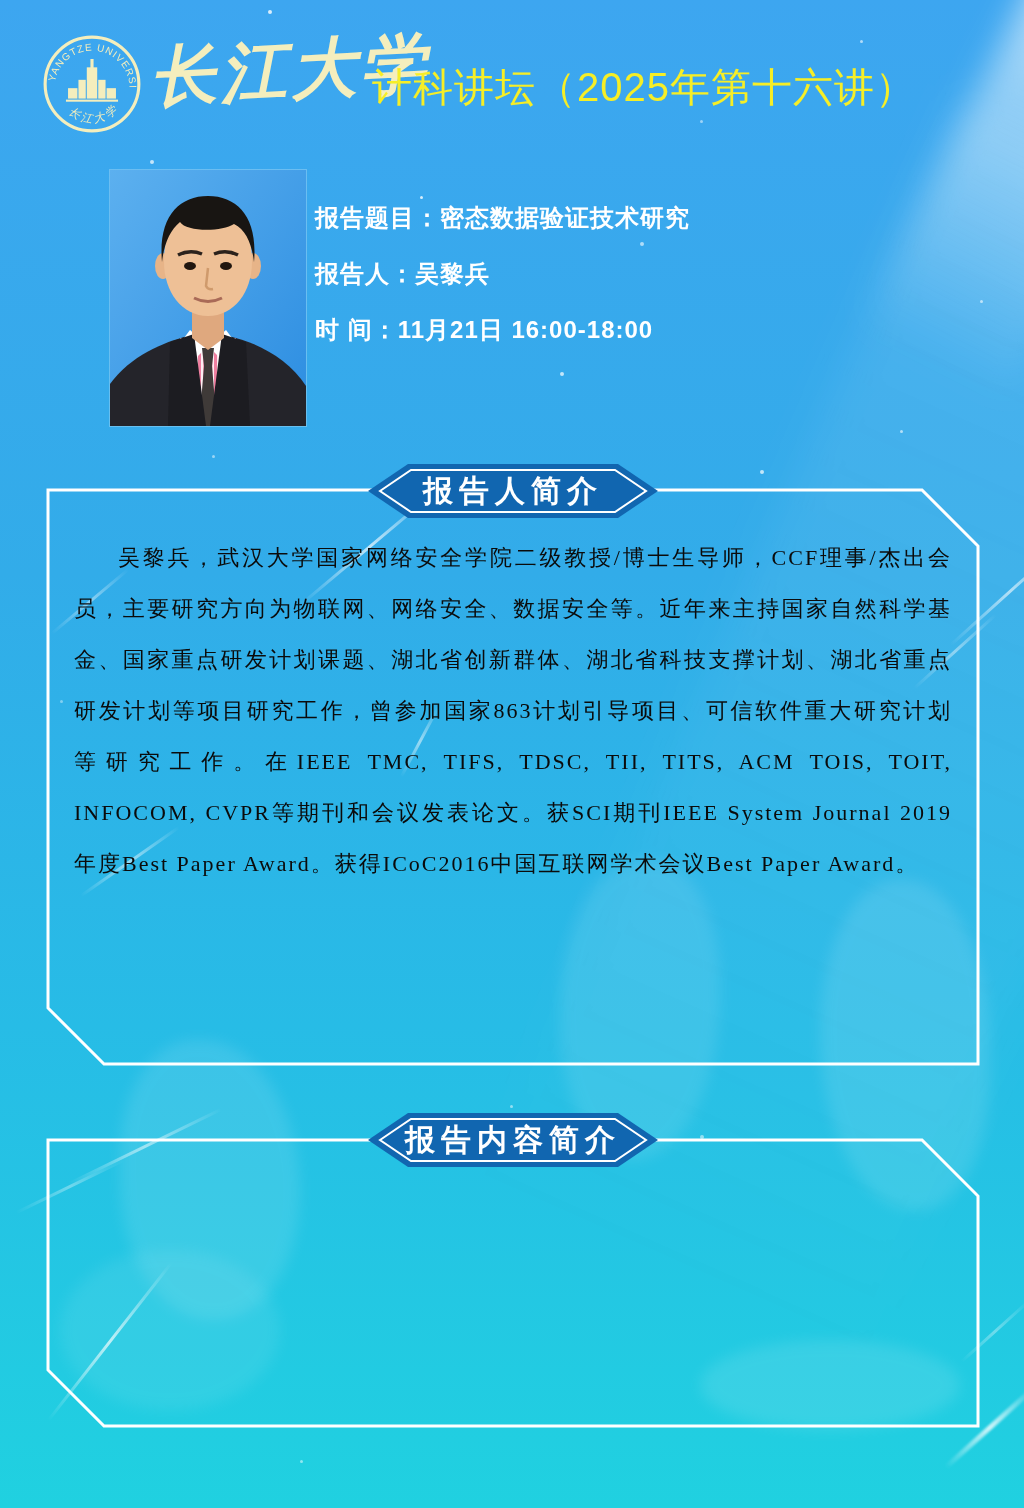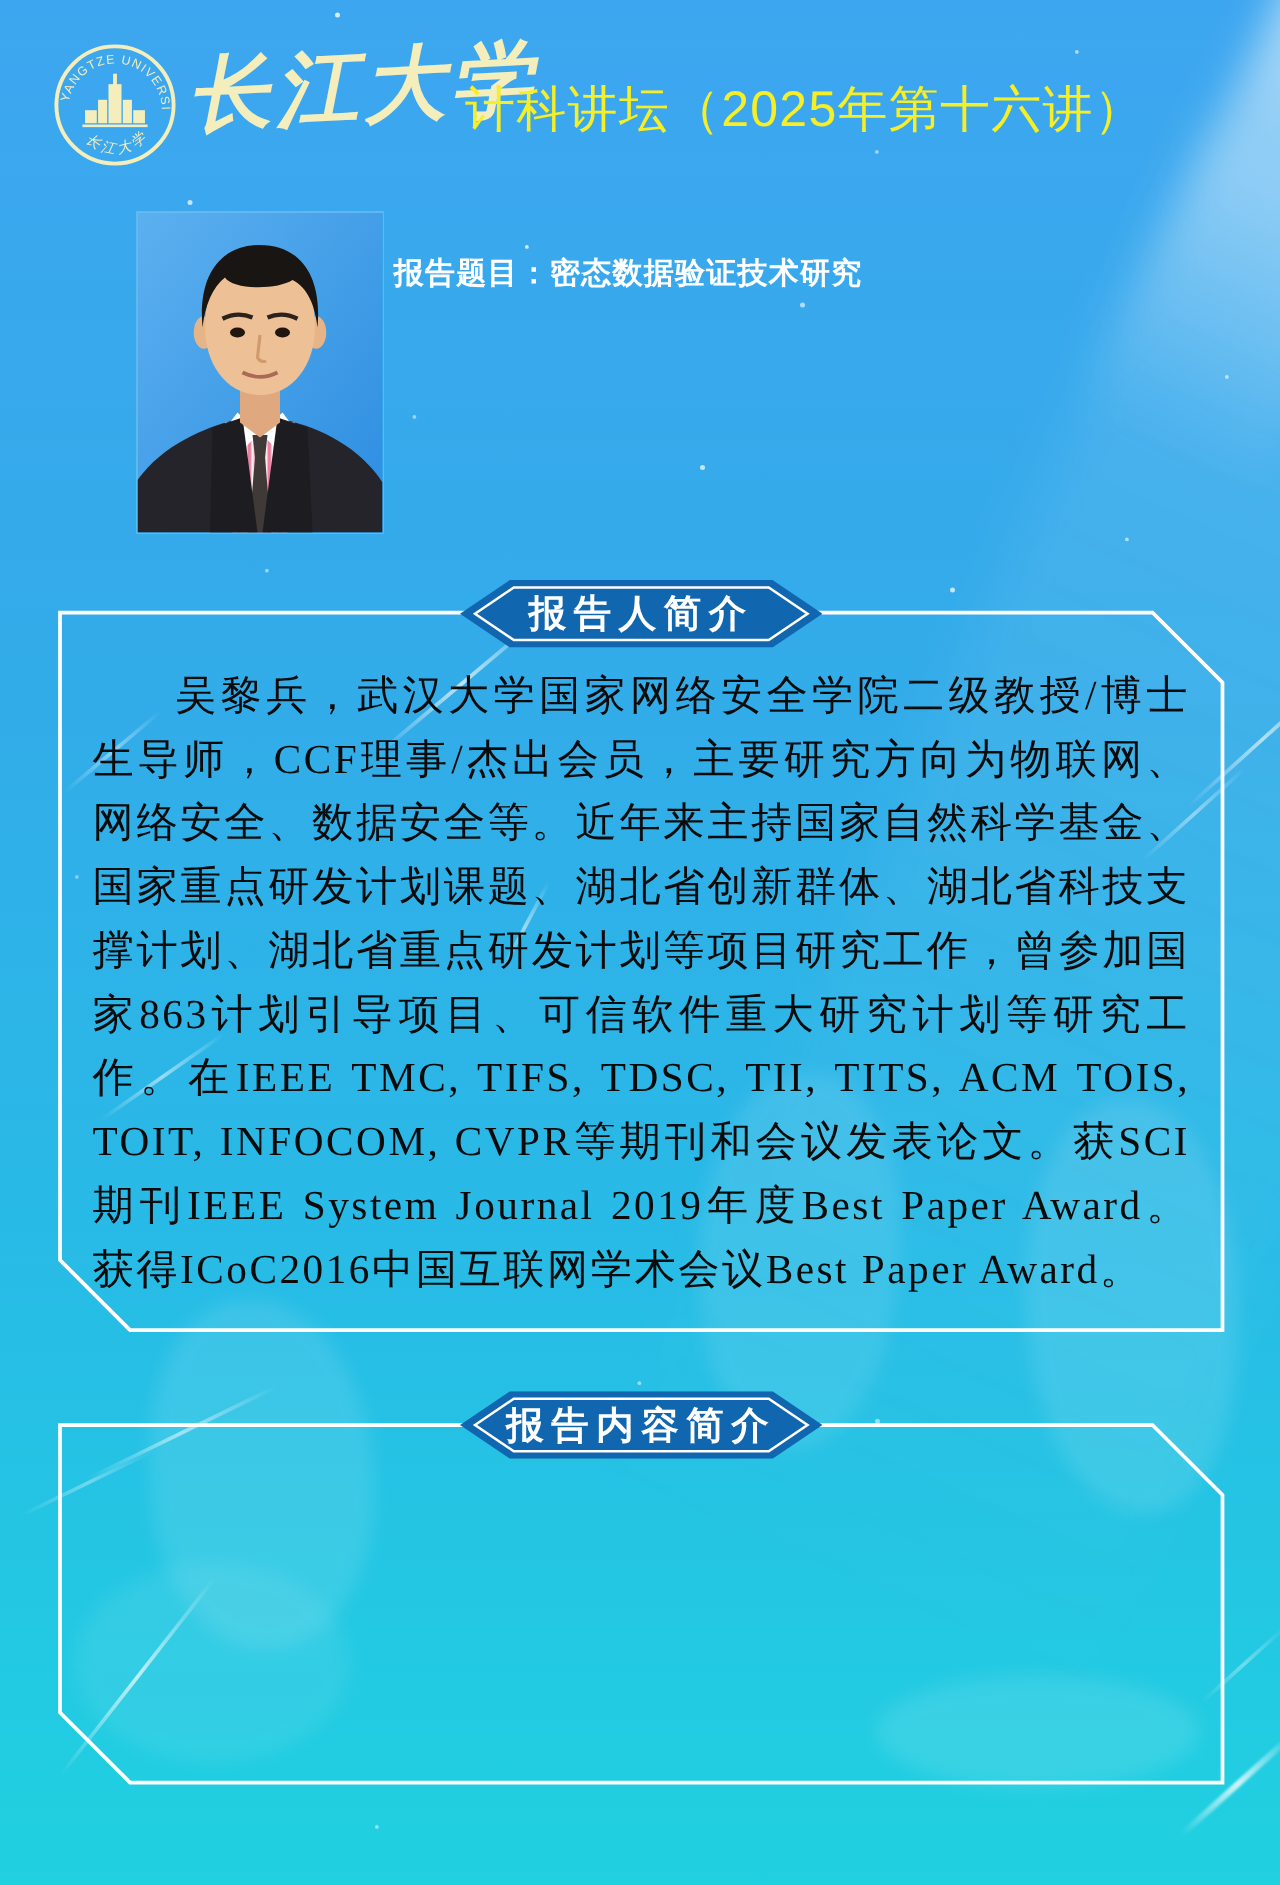--- a/index.html
+++ b/index.html
@@ -46,21 +46,21 @@
   .info{position:absolute;left:315px;top:202px;display:flex;flex-direction:column;gap:24px;}
   .info-row{font-size:24px;font-weight:bold;color:#ffffff;letter-spacing:1px;white-space:nowrap;}
   
   .panel{position:absolute;left:48px;}
   .panel svg.frame{position:absolute;left:-2px;top:-2px;}
   .panel-1{top:490px;width:930px;height:574px;}
   .panel-2{top:1140px;width:930px;height:286px;}
   .body-text{
     position:absolute;left:26px;right:26px;margin:0;
     font-family:"Liberation Serif","DejaVu Serif",serif;
-    color:#0b0b0b;font-size:33px;line-height:51px;letter-spacing:2px;
+    color:#0b0b0b;font-size:22px;line-height:51px;letter-spacing:2px;
     text-align:justify;text-indent:2em;word-break:break-word;
   }
   .panel-1 .body-text{top:42px;}
   .panel-2 .body-text{top:38px;line-height:52px;}
   
   .banner{position:absolute;left:368px;width:290px;height:54px;}
   .banner-1{top:464px;}
   .banner-2{top:1113px;}
   .banner .label{
     position:absolute;inset:0;display:flex;align-items:center;justify-content:center;
@@ -173,20 +173,22 @@
     <path d="M104,84 q12,-5 24,1" stroke="#2b221c" stroke-width="3.5" fill="none"></path>
     <ellipse cx="80" cy="96" rx="6" ry="4" fill="#20160f"></ellipse>
     <ellipse cx="116" cy="96" rx="6" ry="4" fill="#20160f"></ellipse>
 
     <path d="M98,98 L96,116 q2,4 7,3" stroke="#cf9a6c" stroke-width="2.5" fill="none"></path>
     <path d="M84,128 q14,7 28,0" stroke="#a96a57" stroke-width="3" fill="none"></path>
   </svg>
 
   <div class="info">
     <div class="info-row"><span>报告题目：</span><span>密态数据验证技术研究</span></div>
+    <div class="info-row"><span>报告人：</span><span>吴黎兵</span></div>
+    <div class="info-row"><span>时 间：</span><span>11月21日 16:00-18:00</span></div>
   </div>
 
   <div class="panel panel-1">
     <svg class="frame" width="934" height="578" viewBox="-2 -2 934 578">
       <polygon points="0,0 874,0 930,56 930,574 56,574 0,518" fill="none" stroke="#ffffff" stroke-width="3"></polygon>
     </svg>
     <p class="body-text">吴黎兵，武汉大学国家网络安全学院二级教授/博士生导师，CCF理事/杰出会员，主要研究方向为物联网、网络安全、数据安全等。近年来主持国家自然科学基金、国家重点研发计划课题、湖北省创新群体、湖北省科技支撑计划、湖北省重点研发计划等项目研究工作，曾参加国家863计划引导项目、可信软件重大研究计划等研究工作。在IEEE TMC, TIFS, TDSC, TII, TITS, ACM TOIS, TOIT, INFOCOM, CVPR等期刊和会议发表论文。获SCI期刊IEEE System Journal 2019年度Best Paper Award。获得ICoC2016中国互联网学术会议Best Paper Award。</p>
   </div>
 
   <div class="panel panel-2">

